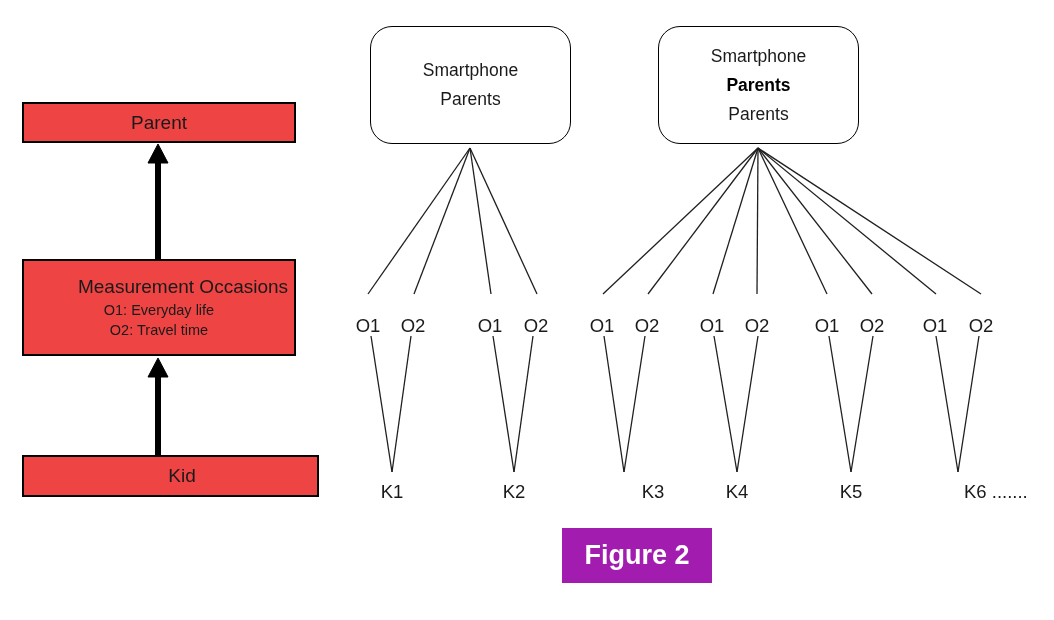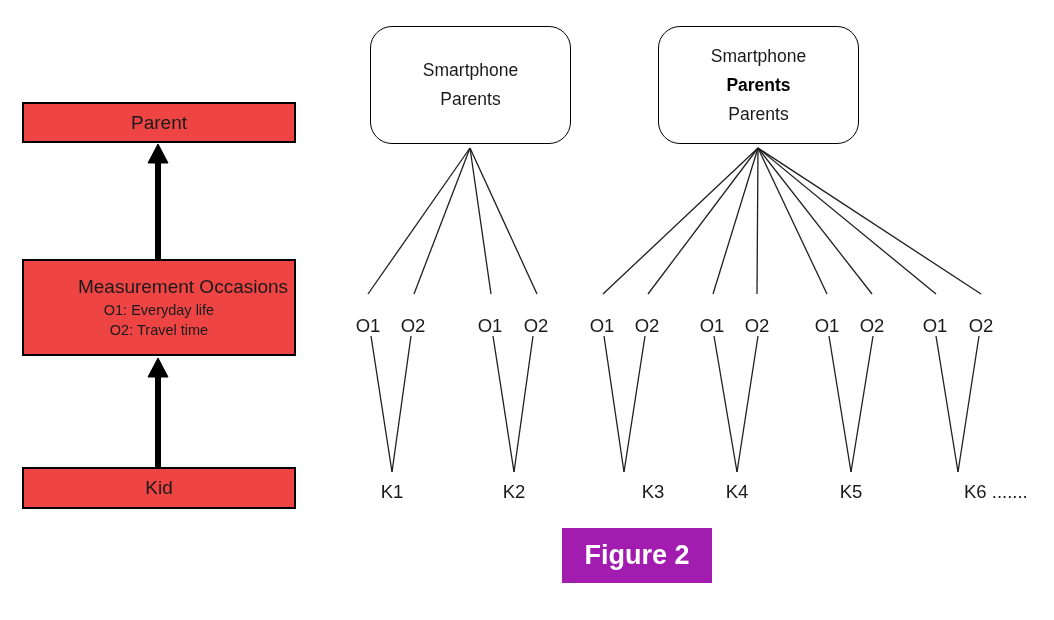--- a/index.html
+++ b/index.html
@@ -132,21 +132,21 @@
   <div class="rect-box" id="parent-box" style="top:102px; height:37px;">
     <span class="box-title">Parent</span>
   </div>
 
   <div class="rect-box" id="measurement-box" style="top:259px; height:93px;">
     <span class="box-title">Measurement Occasions</span>
     <span class="box-subline">O1: Everyday life</span>
     <span class="box-subline">O2: Travel time</span>
   </div>
 
-  <div class="rect-box" id="kid-box" style="top:467px; height:38px;">
+  <div class="rect-box" id="kid-box" style="top:455px; height:38px;padding-left:23px;">
     <span class="box-title">Kid</span>
   </div>
 
   <div class="round-box" style="left:370px;">
     <span>Smartphone</span>
     <span>Parents</span>
   </div>
 
   <div class="round-box" style="left:658px;">
     <span>Smartphone</span>

